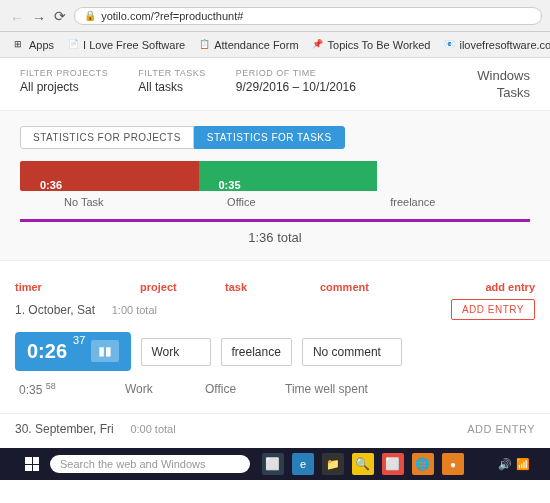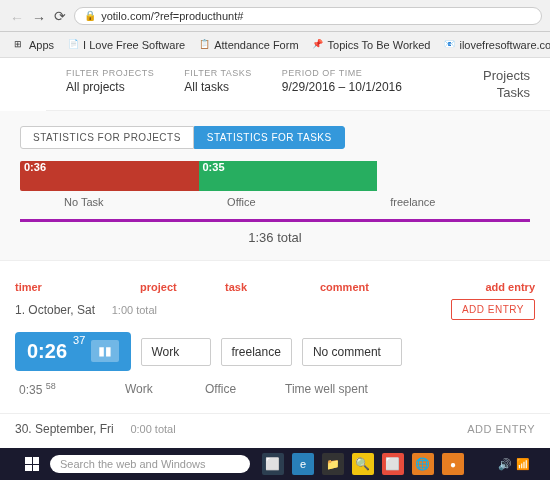--- a/index.html
+++ b/index.html
@@ -77,21 +77,20 @@
     }
 
     
     .filter-row {
       display: flex;
       align-items: flex-start;
       padding: 10px 20px;
       gap: 30px;
       background: #fff;
       border-bottom: 1px solid #eee;
-      margin-left: 46px;
     }
     .filter-group { display: flex; flex-direction: column; gap: 2px; }
     .filter-label { font-size: 9px; color: #999; text-transform: uppercase; letter-spacing: 0.5px; }
     .filter-value { font-size: 12px; color: #333; }
     .filter-right { margin-left: auto; display: flex; flex-direction: column; gap: 2px; align-items: flex-end; }
     .nav-link { font-size: 13px; color: #555; cursor: pointer; }
 
     
     .stats-area {
       padding: 15px 20px;
@@ -125,23 +124,23 @@
     .bar-container {
       display: flex;
       width: 100%;
       height: 30px;
       border-radius: 2px;
       overflow: hidden;
       margin-bottom: 4px;
     }
     .bar-segment {
       display: flex;
-      align-items: flex-start;
+      align-items: flex-end;
       justify-content: flex-start;
-      padding-left: 4px;
+      padding-left: 20px;
       font-size: 11px;
       font-weight: bold;
       color: #fff;
     }
     .bar-no-task { background: #c0392b; }
     .bar-office { background: #27ae60; }
     .bar-freelance { background: #2980b9; }
 
     .bar-labels {
       display: flex;
@@ -385,21 +384,21 @@
     </div>
     <div class="filter-group">
       <span class="filter-label">FILTER TASKS</span>
       <span class="filter-value">All tasks</span>
     </div>
     <div class="filter-group">
       <span class="filter-label">PERIOD OF TIME</span>
       <span class="filter-value">9/29/2016 – 10/1/2016</span>
     </div>
     <div class="filter-right">
-      <span class="nav-link">Projects</span>
+      <span class="nav-link">Windows</span>
       <span class="nav-link">Tasks</span>
     </div>
   </div>
 
   <div class="stats-area">
     <div class="stats-tabs">
       <button class="stats-tab">STATISTICS FOR PROJECTS</button>
       <button class="stats-tab active">STATISTICS FOR TASKS</button>
     </div>
 

